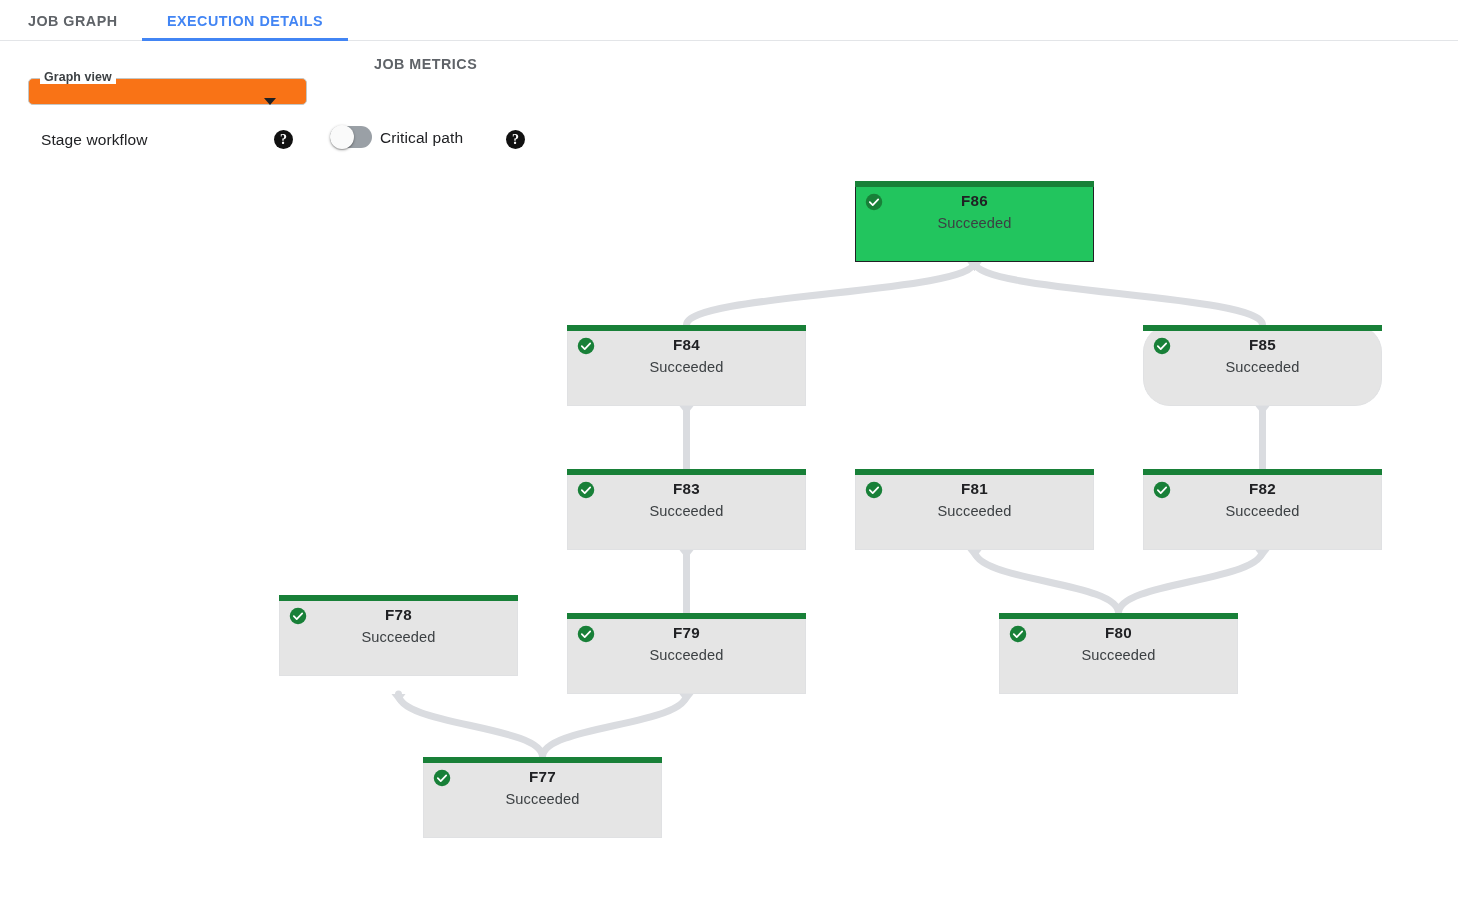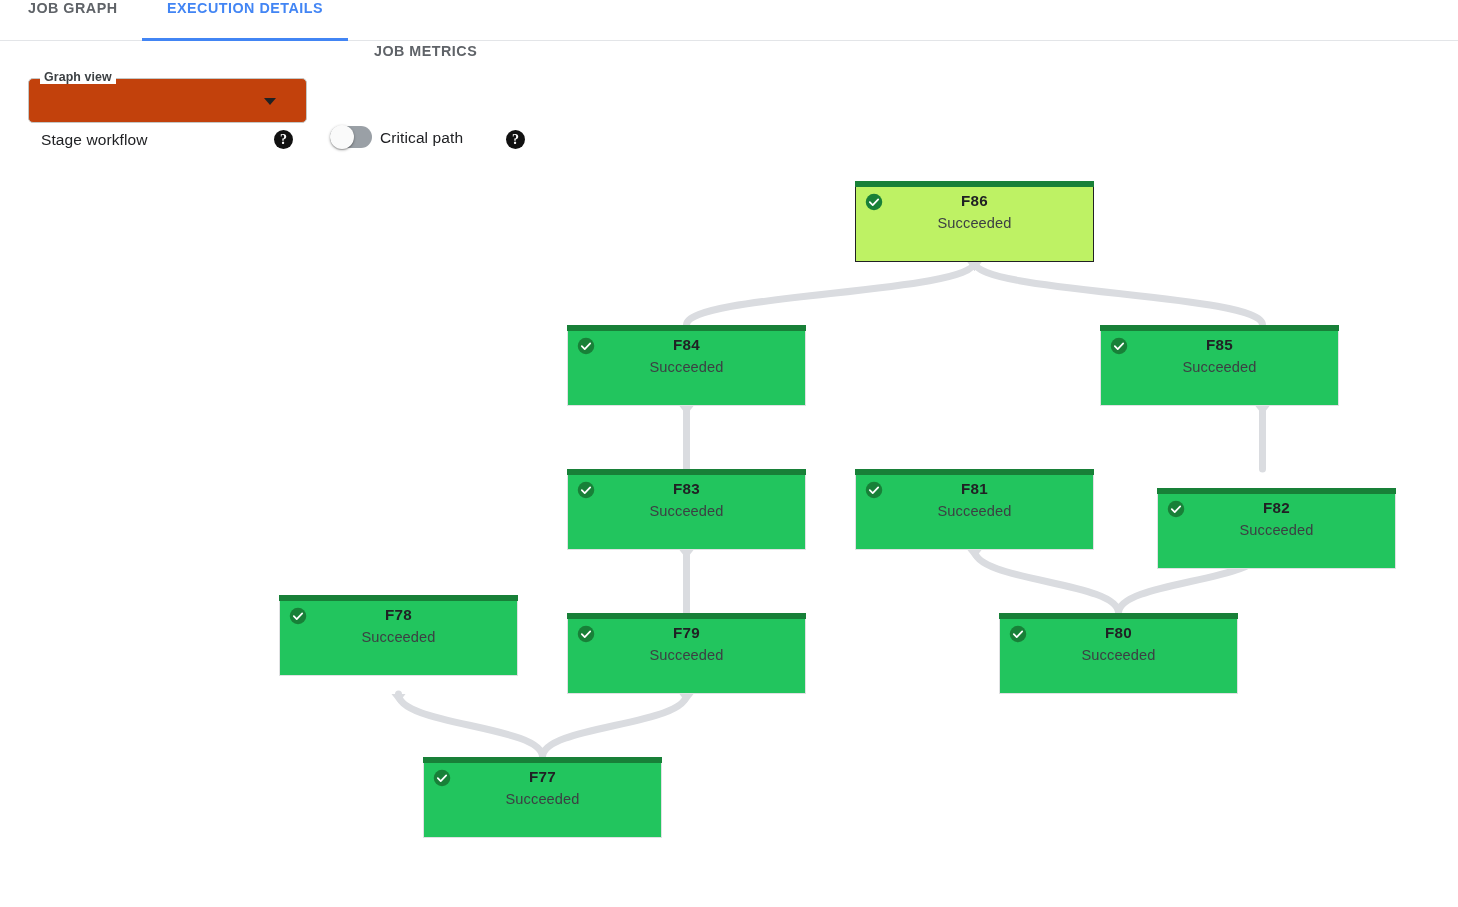--- a/index.html
+++ b/index.html
@@ -14,21 +14,21 @@
 
   
   .tabbar {
     position: absolute; left: 0; top: 0;
     width: 1458px; height: 41px;
     border-bottom: 1px solid #e3e5e8;
     background: #fff;
   }
   .tab {
     position: absolute; top: 0; height: 41px;
-    display: flex; align-items: flex-start; justify-content: center;
+    display: flex; align-items: center; justify-content: center;
     font-size: 14.3px; font-weight: 600;
     letter-spacing: 0.5px;
     color: #5f6368;
     cursor: pointer;
     user-select: none;
     padding: 0 16px;
   }
   .tab.active { color: #4285f4; }
   .tab .underline {
     position: absolute; left: 0; right: 0; bottom: 0;
@@ -36,24 +36,24 @@
   }
   #tab-job-graph { left: 12px; }
   #tab-exec-details { left: 142px; width: 206px; padding: 0; }
   #tab-job-metrics { left: 358px; margin-top: 43px; }
 
   
   .toolbar { position: absolute; left: 0; top: 41px; width: 1458px; height: 100px; }
 
   .select-outer {
     position: absolute; left: 28px; top: 37px;
-    width: 279px; height: 45px;
+    width: 279px; height: 27px;
     border: 1px solid #c4c7c5;
     border-radius: 5px;
-    background: #c2410c;
+    background: #f97316;
     cursor: pointer;
   }
   .select-label {
     position: absolute; left: 11px; top: -9px;
     background: #fff; padding: 0 4px;
     font-size: 12.4px; color: #3c4043; font-weight: 600;
     letter-spacing: 0.1px;
   }
   .select-value {
     position: absolute; left: 12px; top: 12px;
@@ -97,31 +97,31 @@
     font-size: 15.5px; color: #202124; letter-spacing: .1px;
   }
 
   
   .canvas { position: absolute; left: 0; top: 141px; width: 1458px; height: 766px; }
   .edges { position: absolute; left: 0; top: 0; width: 1458px; height: 766px; }
 
   .node {
     position: absolute;
     width: 239px; height: 81px;
-    background: #22c55e;
+    background: #e5e5e5;
     border: 1px solid #e0e1e3;
     border-top: none;
     cursor: pointer;
   }
   .node .topbar {
     position: absolute; left: -1px; right: -1px; top: 0;
     height: 6px; background: #188038;
   }
   .node.selected {
-    background: #bef264;
+    background: #22c55e;
     border: 1px solid #202124;
     border-top: none;
   }
   .node.selected .topbar { background: #188038; }
 
   .node .status-icon {
     position: absolute; left: 9px; top: 12px;
     width: 18px; height: 18px;
   }
   .node .title {
@@ -204,21 +204,21 @@
       </div>
       <div class="node" style="left: 567px; top: 184px;">
         <div class="topbar"></div>
         <svg class="status-icon" viewBox="0 0 24 24">
           <circle cx="12" cy="12" r="11" fill="#188038"></circle>
           <path d="M6.4 12.2 L10.3 16.1 L17.6 8.4" stroke="#ffffff" stroke-width="2.3" fill="none" stroke-linecap="round" stroke-linejoin="round"></path>
         </svg>
         <div class="title">F84</div>
         <div class="subtitle">Succeeded</div>
       </div>
-      <div class="node" style="left: 1100px; top: 184px;">
+      <div class="node" style="left: 1143px; top: 184px; border-radius: 27px;">
         <div class="topbar"></div>
         <svg class="status-icon" viewBox="0 0 24 24">
           <circle cx="12" cy="12" r="11" fill="#188038"></circle>
           <path d="M6.4 12.2 L10.3 16.1 L17.6 8.4" stroke="#ffffff" stroke-width="2.3" fill="none" stroke-linecap="round" stroke-linejoin="round"></path>
         </svg>
         <div class="title">F85</div>
         <div class="subtitle">Succeeded</div>
       </div>
       <div class="node" style="left: 567px; top: 328px;">
         <div class="topbar"></div>
@@ -231,21 +231,21 @@
       </div>
       <div class="node" style="left: 855px; top: 328px;">
         <div class="topbar"></div>
         <svg class="status-icon" viewBox="0 0 24 24">
           <circle cx="12" cy="12" r="11" fill="#188038"></circle>
           <path d="M6.4 12.2 L10.3 16.1 L17.6 8.4" stroke="#ffffff" stroke-width="2.3" fill="none" stroke-linecap="round" stroke-linejoin="round"></path>
         </svg>
         <div class="title">F81</div>
         <div class="subtitle">Succeeded</div>
       </div>
-      <div class="node" style="left: 1143px; top: 347px; margin-left: 14px;">
+      <div class="node" style="left: 1143px; top: 328px;">
         <div class="topbar"></div>
         <svg class="status-icon" viewBox="0 0 24 24">
           <circle cx="12" cy="12" r="11" fill="#188038"></circle>
           <path d="M6.4 12.2 L10.3 16.1 L17.6 8.4" stroke="#ffffff" stroke-width="2.3" fill="none" stroke-linecap="round" stroke-linejoin="round"></path>
         </svg>
         <div class="title">F82</div>
         <div class="subtitle">Succeeded</div>
       </div>
       <div class="node" style="left: 279px; top: 454px;">
         <div class="topbar"></div>

